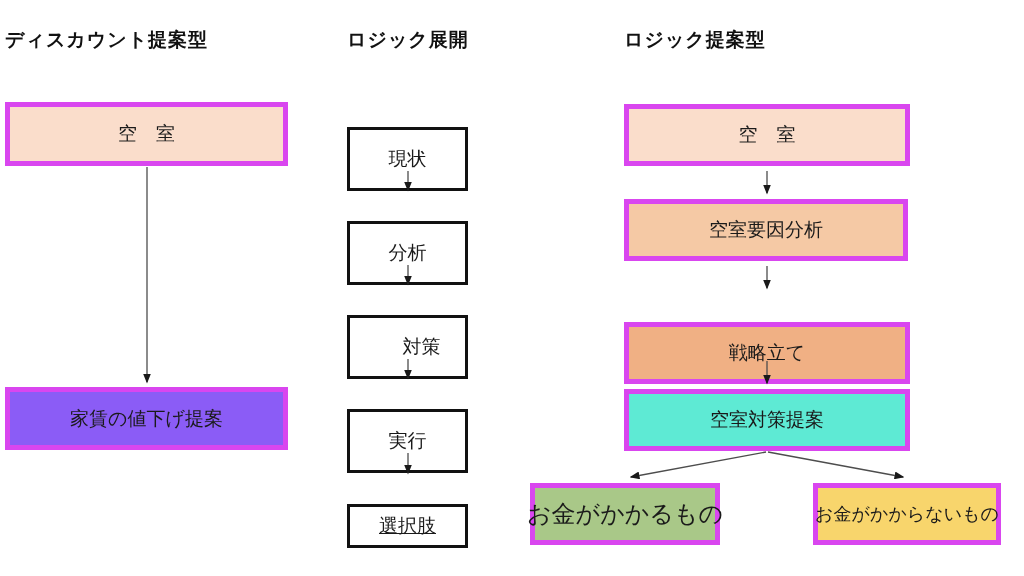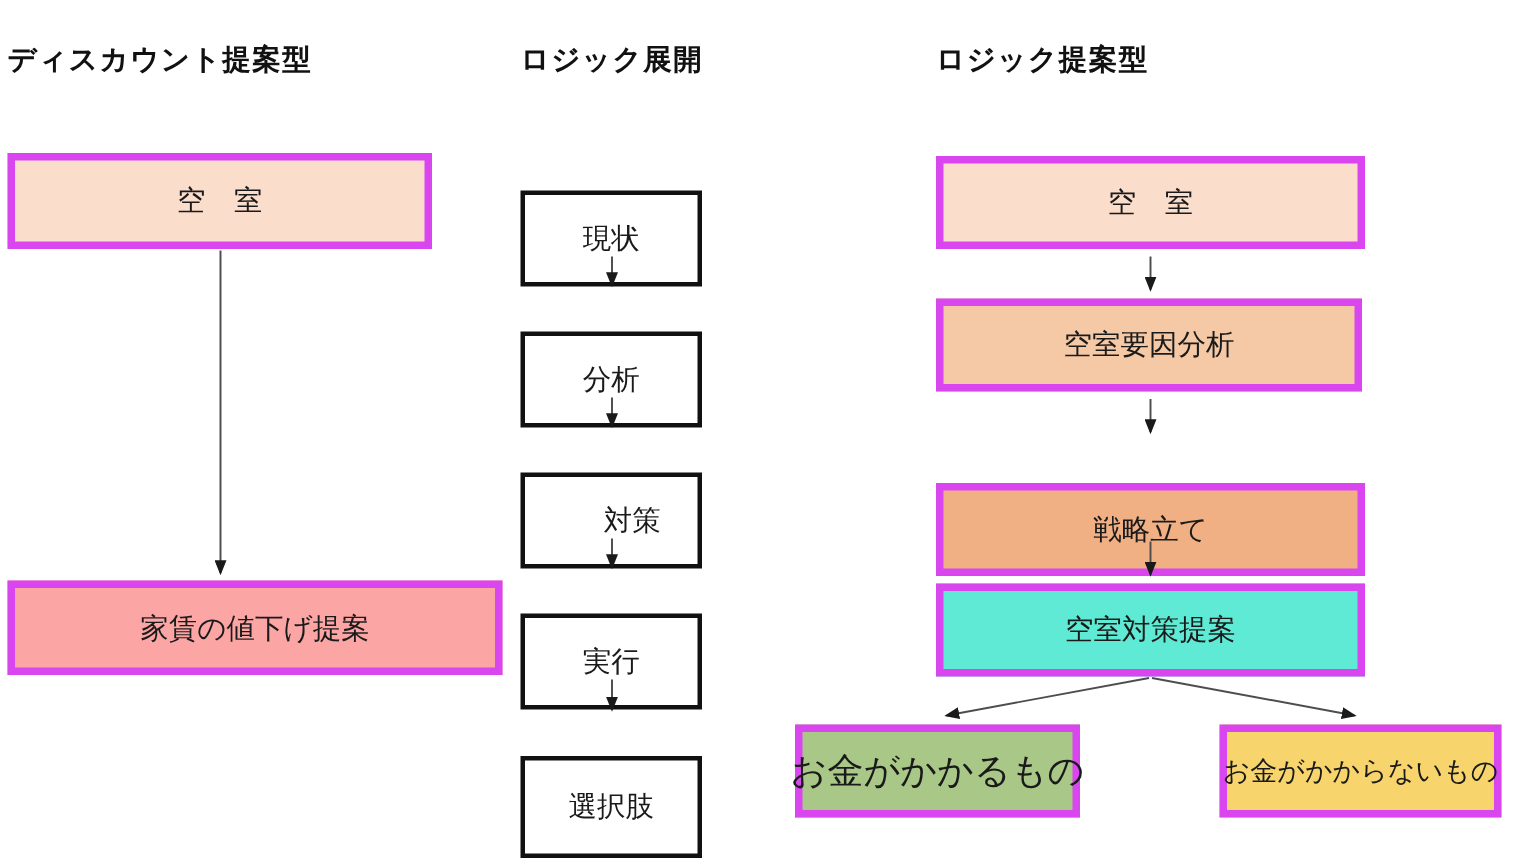--- a/index.html
+++ b/index.html
@@ -46,33 +46,33 @@
 </style>
 </head>
 <body>
 
 <div class="canvas">
 
   <div class="col-title" style="left:5px; top:27px; width:283px;">ディスカウント提案型</div>
 
   <div class="box" style="left: 5px; top: 102px; width: 283px; height: 64px; background-color: rgb(250, 221, 203);">空　室</div>
 
-  <div class="box" style="left: 5px; top: 387px; width: 330px; height: 63px; background-color: #fca5a5;">家賃の値下げ提案</div>
+  <div class="box" style="left: 5px; top: 387px; width: 283px; height: 63px; background-color: #8b5cf6;">家賃の値下げ提案</div>
 
   <div class="col-title" style="left:347px; top:27px; width:121px;">ロジック展開</div>
 
   <div class="box thick" style="left: 347px; top: 102px; width: 121px; height: 64px; background-color: rgb(255, 255, 255);">現状</div>
 
   <div class="box thick" style="left: 347px; top: 196px; width: 121px; height: 64px; background-color: rgb(255, 255, 255); font-family: Liberation Serif, serif;">分析</div>
 
   <div class="box thick" style="left: 347px; top: 290px; width: 121px; height: 64px; background-color: rgb(255, 255, 255); padding-left: 28px;">対策</div>
 
   <div class="box thick" style="left: 347px; top: 384px; width: 121px; height: 64px; background-color: rgb(255, 255, 255);">実行</div>
 
-  <div class="box thick" style="left: 347px; top: 479px; width: 121px; height: 68px; background-color: rgb(255, 255, 255);">選択肢</div>
+  <div class="box thick" style="left: 347px; top: 479px; width: 121px; height: 44px; background-color: rgb(255, 255, 255); text-decoration: underline;">選択肢</div>
 
   <div class="col-title" style="left:624px; top:27px; width:286px;">ロジック提案型</div>
 
   <div class="box" style="left: 624px; top: 104px; width: 286px; height: 62px; background-color: rgb(250, 221, 203);">空　室</div>
 
   <div class="box" style="left: 624px; top: 199px; width: 284px; height: 62px; background-color: rgb(245, 201, 165);">空室要因分析</div>
 
   <div class="box" style="left: 624px; top: 294px; width: 286px; height: 62px; background-color: rgb(240, 176, 132); margin-top: 28px;">戦略立て</div>
 
   <div class="box" style="left: 624px; top: 389px; width: 286px; height: 62px; background-color: #5eead4;">空室対策提案</div>

